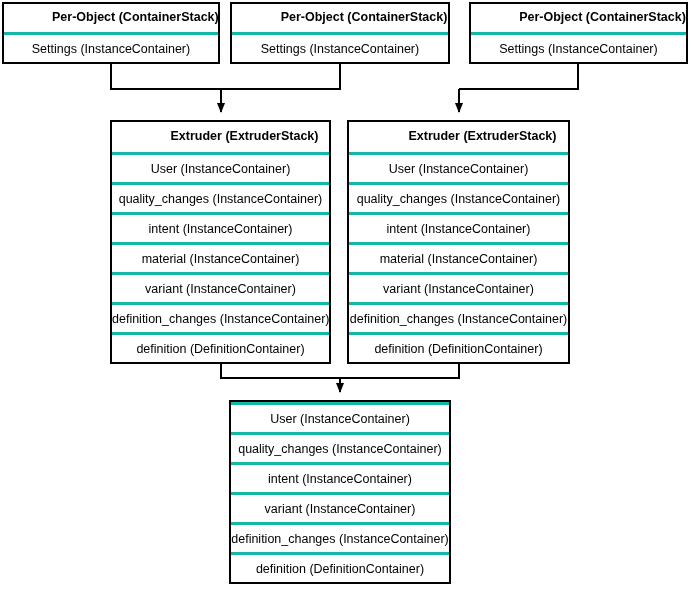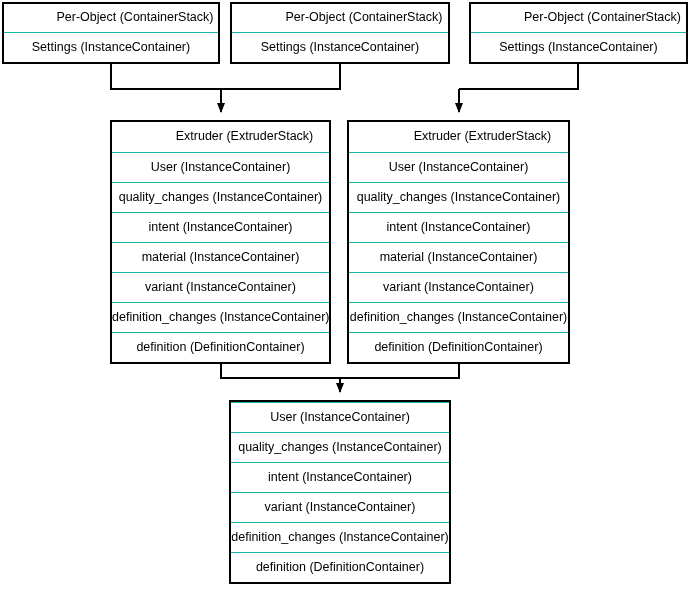--- a/index.html
+++ b/index.html
@@ -33,27 +33,27 @@
     background: #ffffff;
   }
   .row {
     box-sizing: border-box;
     height: 30px;
     line-height: 26px;
     text-align: center;
     font-size: 12.5px;
     color: #000000;
     background: #ffffff;
-    border-top: 1px solid #14b8a6;
+    border-top: 3px solid #14b8a6;
     white-space: nowrap;
     overflow: hidden;
   }
   .row.header {
     border-top: none;
-    font-weight: normal;
+    font-weight: bold;
     margin-left: 48px;
   }
   .node.big .row {
     height: 30px;
     line-height: 28px;
   }
   .node.top .row.header { height: 28px; line-height: 26px; }
   .node.top .row.body { height: 30px; line-height: 28px; }
 </style>
 </head>

